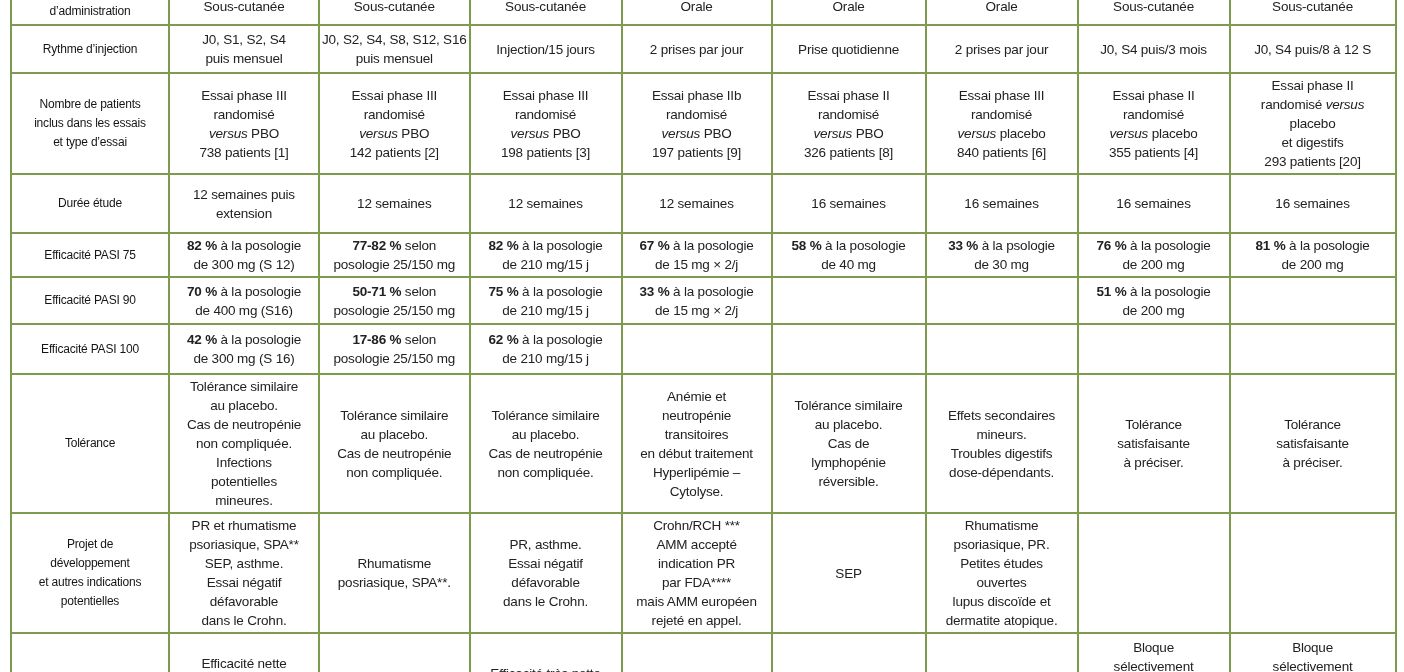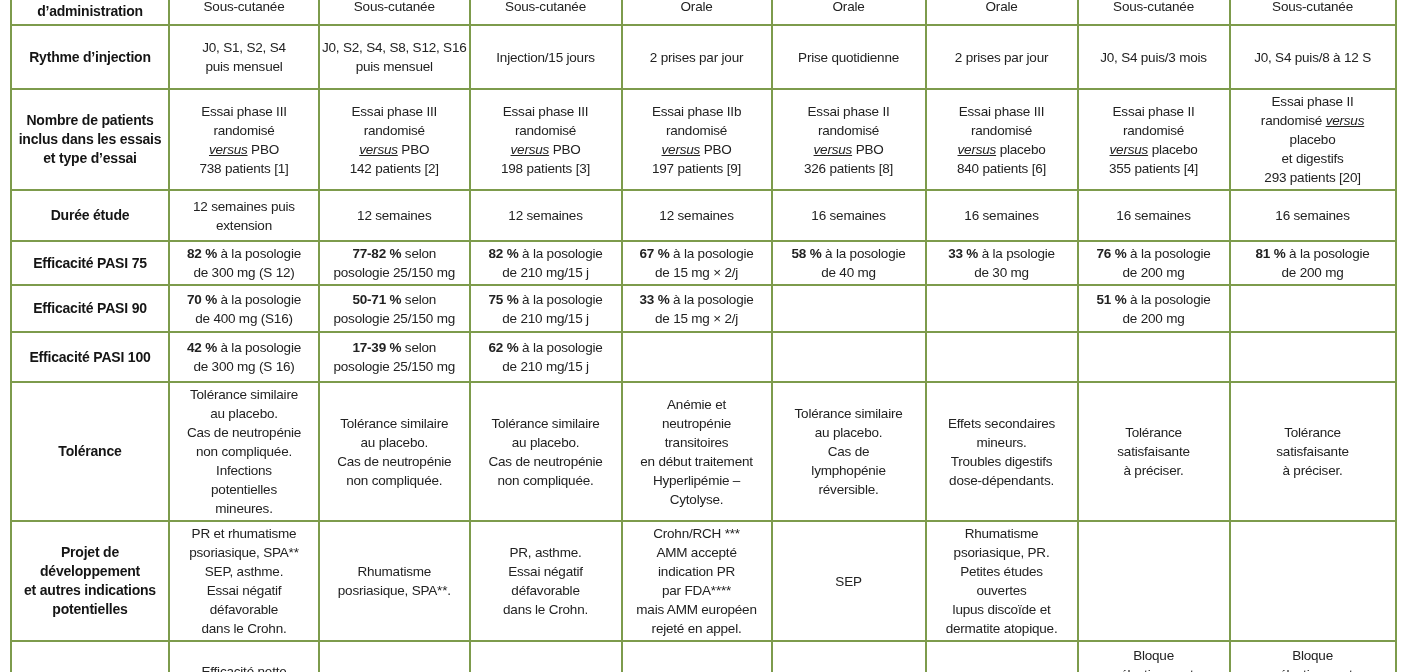--- a/index.html
+++ b/index.html
@@ -13,23 +13,23 @@
   }
   table.cmp td, table.cmp th{
     border:2px solid #7d9b4c;
     vertical-align:middle;text-align:center;
     padding:2px;overflow:hidden;background:#ffffff;
   }
   .line{
     display:block;line-height:19px;font-size:13.5px;letter-spacing:-0.2px;
     white-space:nowrap;color:#222222;
   }
-  th .line{font-weight:bold;font-size:14px;color:#151515;}
+  th .line{font-weight:normal;font-size:12px;color:#151515;}
   .b{font-weight:bold;}
-  .i{font-style:italic;text-decoration:underline;}
+  .i{font-style:italic;}
   tr.row-top th, tr.row-top td{vertical-align:bottom;}
   tr.row-top th{padding-bottom:3px;}
   tr.row-top td{padding-bottom:8px;}
   tr.row-bottom td, tr.row-bottom th{vertical-align:top;}
 </style>
 </head>
 <body>
 
 <div class="stage">
   <table class="cmp">
@@ -67,21 +67,21 @@
           <td>
             <span class="line">Orale</span>
           </td>
           <td>
             <span class="line">Sous-cutanée</span>
           </td>
           <td>
             <span class="line">Sous-cutanée</span>
           </td>
         </tr>
-        <tr style="height: 64px;">
+        <tr style="height: 48px;">
           <th>
             <span class="line">Rythme d’injection</span>
           </th>
           <td>
             <span class="line">J0, S1, S2, S4</span>
             <span class="line">puis mensuel</span>
           </td>
           <td>
             <span class="line">J0, S2, S4, S8, S12, S16</span>
             <span class="line">puis mensuel</span>
@@ -154,21 +154,21 @@
             <span class="line">355 patients [4]</span>
           </td>
           <td>
             <span class="line">Essai phase II</span>
             <span class="line"><span>randomisé </span><span class="i">versus</span></span>
             <span class="line">placebo</span>
             <span class="line">et digestifs</span>
             <span class="line">293 patients [20]</span>
           </td>
         </tr>
-        <tr style="height: 51px;">
+        <tr style="height: 59px;">
           <th>
             <span class="line">Durée étude</span>
           </th>
           <td>
             <span class="line">12 semaines puis</span>
             <span class="line">extension</span>
           </td>
           <td>
             <span class="line">12 semaines</span>
           </td>
@@ -258,21 +258,21 @@
         </tr>
         <tr style="height: 50px; border-radius: 23px;">
           <th>
             <span class="line">Efficacité PASI 100</span>
           </th>
           <td>
             <span class="line"><span class="b">42 %</span><span> à la posologie</span></span>
             <span class="line">de 300 mg (S 16)</span>
           </td>
           <td>
-            <span class="line"><span class="b">17-39 %</span><span> selon</span></span>
+            <span class="line"><span class="b">17-86 %</span><span> selon</span></span>
             <span class="line">posologie 25/150 mg</span>
           </td>
           <td>
             <span class="line"><span class="b">62 %</span><span> à la posologie</span></span>
             <span class="line">de 210 mg/15 j</span>
           </td>
           <td></td>
           <td></td>
           <td></td>
           <td></td>

